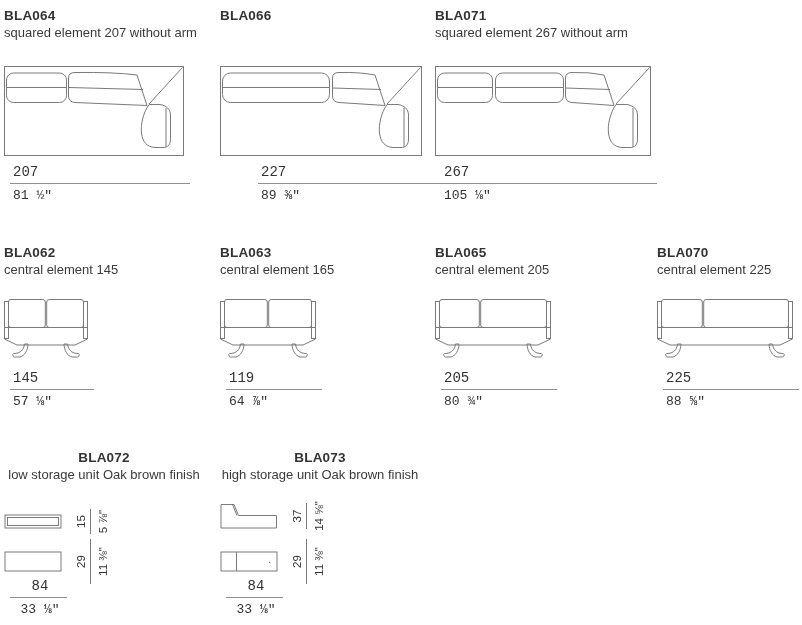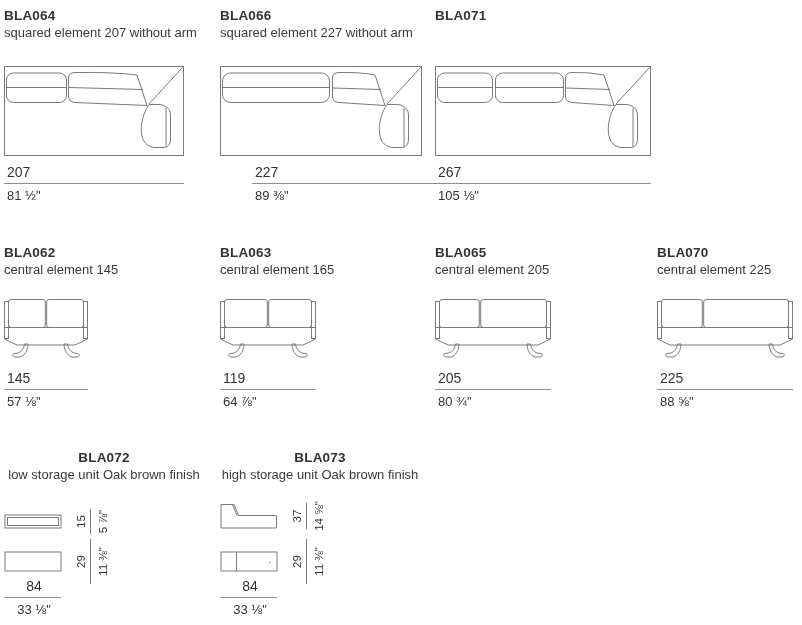--- a/index.html
+++ b/index.html
@@ -14,21 +14,21 @@
   .r2{top:245px;}
   .r3{top:450px;text-align:center;}
   .code{font-size:13.5px;font-weight:bold;letter-spacing:.2px;color:#333;}
   .desc{font-size:13px;margin-top:2px;color:#3a3a3a;white-space:nowrap;}
   svg.draw{position:absolute;left:0;display:block;}
   .r1 svg.draw{top:58px;}
   .r2 svg.draw{top:53px;}
   .r3 svg.draw{top:50px;}
   svg rect,svg line,svg path{stroke:#7a7a7a;stroke-width:1;fill:none;}
   svg text{stroke:none;fill:#333;font-size:11.5px;font-family:"Liberation Sans","DejaVu Sans",sans-serif;}
-  .dim{position:absolute;left:0;}
+  .dim{position:absolute;left:6px;font-family:Liberation Mono, monospace;}
   .r1 .dim{top:156px;}
   .r2 .dim{top:125px;}
   .r3 .dim{top:128px;}
   .dim-cm{font-size:14px;padding-left:3px;line-height:16px;}
   .dim-rule{border-top:1px solid #8f8f8f;margin-top:3px;}
   .dim-in{font-size:13px;padding-left:3px;margin-top:4px;line-height:15px;}
 </style>
 </head>
 <body>
 
@@ -47,40 +47,40 @@
   </svg>
   <div class="dim" style="width:180px;">
     <div class="dim-cm">207</div>
     <div class="dim-rule"></div>
     <div class="dim-in">81 ½"</div>
   </div>
 </div>
 
 <div class="card r1" style="left:220px;width:202px;">
   <div class="code">BLA066</div>
-  <div class="desc">squared element 227 without arm</div>
   <svg class="draw" width="202" height="90" viewBox="0 0 202 90">
     <rect x="0.5" y="0.5" width="201" height="89"></rect>
     <line x1="200.5" y1="1.5" x2="167" y2="38"></line>
     <rect x="2.5" y="7" width="107" height="29.5" rx="8"></rect>
     <line x1="3" y1="21.5" x2="109" y2="21.5"></line>
     <path d="M119,6.5 Q112.5,6.5 112.5,12 L112.5,30 Q112.5,36 119,36.5 L165,39.5 L155,9 Q140,6 119,6.5 Z"></path>
     <line x1="113" y1="22" x2="161" y2="23.5"></line>
     <path d="M167,38.5 C161,47 158.5,59 159.5,67 C160.5,76 165,81 173,81.5 L181,81.5 C186,81.5 188.5,78.5 188.5,73 L188.5,49 C188.5,43 184,39.5 178,38.5 Z"></path>
     <line x1="184" y1="42" x2="184" y2="81"></line>
   </svg>
   <div class="dim" style="width:202px;margin-left:32px;">
     <div class="dim-cm">227</div>
     <div class="dim-rule"></div>
     <div class="dim-in">89 ⅜"</div>
   </div>
 </div>
 
 <div class="card r1" style="left:435px;width:216px;">
   <div class="code">BLA071</div>
+  <div class="desc">squared element 267 without arm</div>
   <svg class="draw" width="216" height="90" viewBox="0 0 216 90">
     <rect x="0.5" y="0.5" width="215" height="89"></rect>
     <line x1="214.5" y1="1.5" x2="181" y2="38"></line>
     <rect x="2.5" y="7" width="55" height="29.5" rx="7"></rect>
     <line x1="3" y1="21.5" x2="57" y2="21.5"></line>
     <rect x="60.5" y="7" width="68" height="29.5" rx="7"></rect>
     <line x1="61" y1="21.5" x2="128" y2="21.5"></line>
     <path d="M137,6.5 Q130.5,6.5 130.5,12 L130.5,30 Q130.5,36 137,36.5 L179,39.5 L169,9 Q155,6 137,6.5 Z"></path>
     <line x1="131" y1="22" x2="175" y2="23.5"></line>
     <path d="M181,38.5 C175,47 172.5,59 173.5,67 C174.5,76 179,81 187,81.5 L195,81.5 C200,81.5 202.5,78.5 202.5,73 L202.5,49 C202.5,43 198,39.5 192,38.5 Z"></path>

